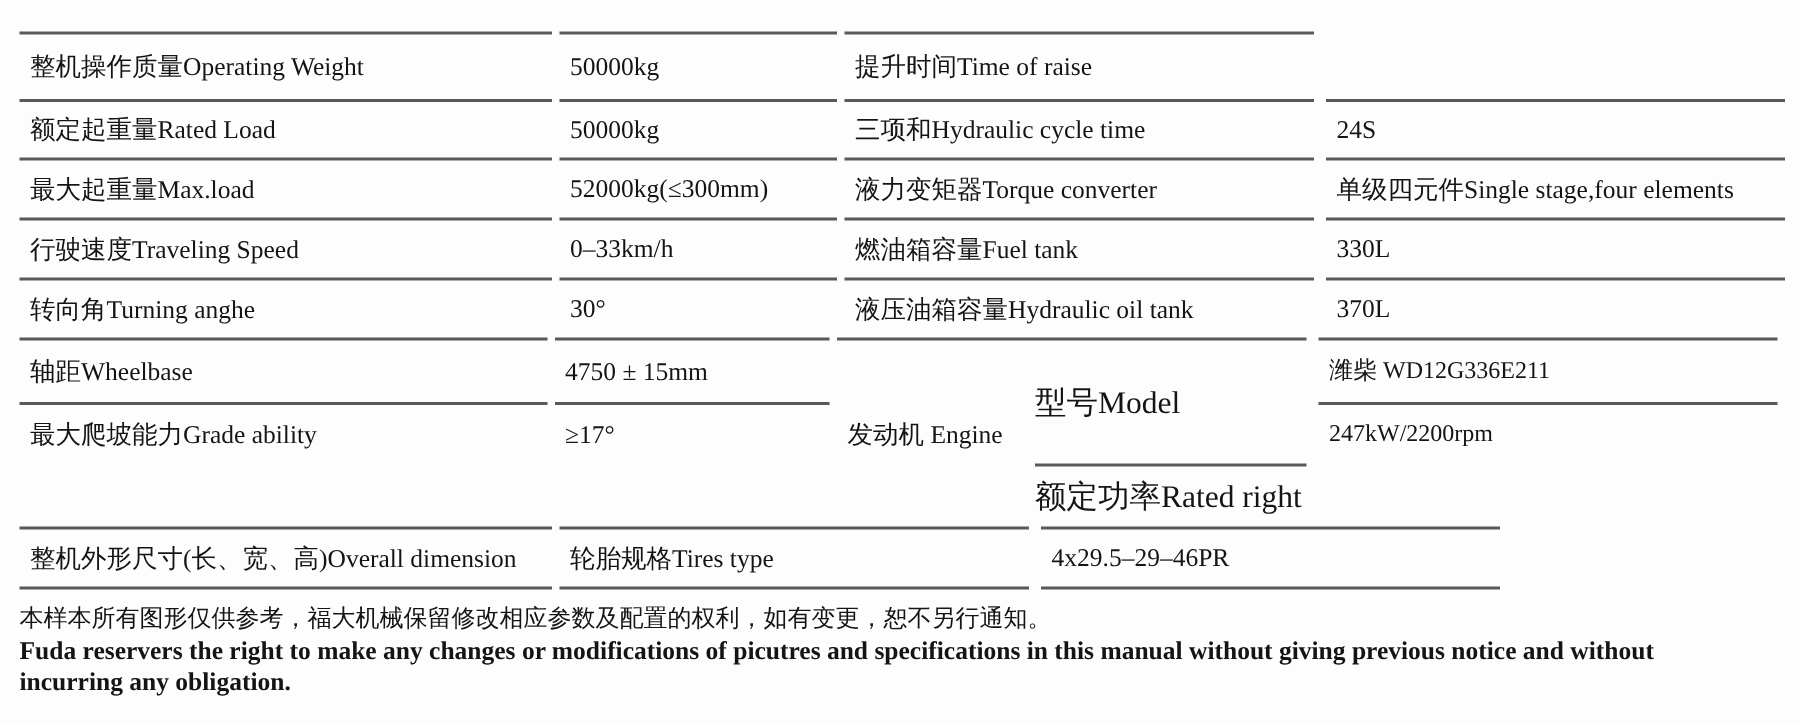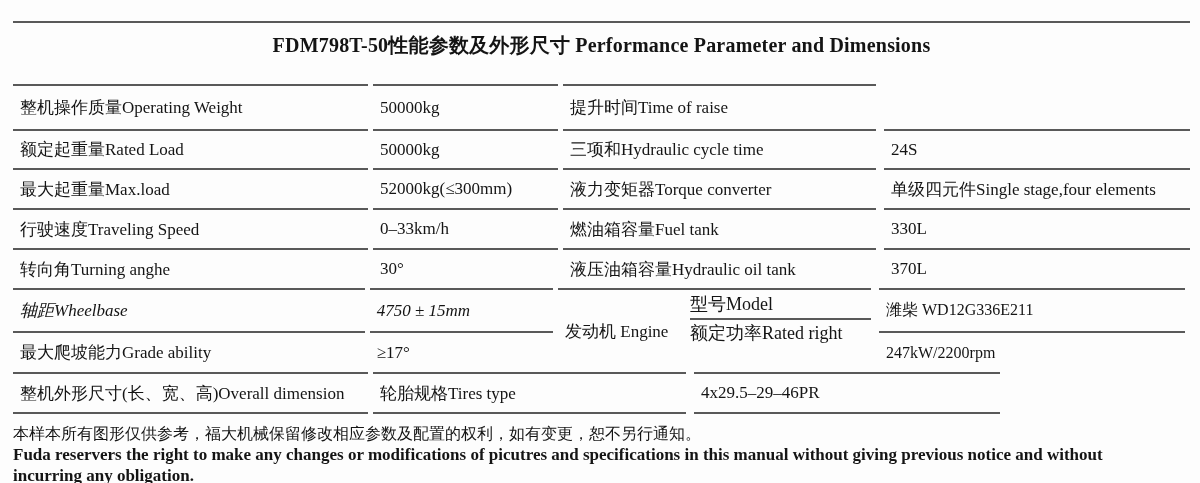--- a/index.html
+++ b/index.html
@@ -25,61 +25,60 @@
     display: flex; align-items: center;
     font-size: 17px; padding-left: 7px;
     white-space: nowrap; overflow: hidden;
   }
   .c1 { width: 355px; margin-right: 5px; }
   .c2 { width: 185px; margin-right: 5px; }
   .c3 { width: 313px; margin-right: 8px; }
   .c4 { width: 306px; }
 
   .h45 { height: 45px; margin-top: 16px; } .h39 { height: 39px; } .h40 { height: 40px; }
-  .h42 { height: 42px; } .h43 { height: 43px; font-style: italic; } .h41 { height: 41px; }
+  .h42 { height: 42px; } .h43 { height: 43px; } .h41 { height: 41px; }
 
   .row-last .cell { border-bottom: 2px solid #595959; }
 
   
   .eng { display: flex; }
   .eng-left { width: 540px; margin-right: 5px; }
   .eng-left .c2 { margin-right: 0; }
   .eng-right { width: 632px; display: flex; }
   .eng-rl {
     width: 313px; margin-right: 8px;
     border-top: 2px solid #595959;
     display: flex;
   }
   .engine-label {
     width: 132px; display: flex; align-items: center;
     padding-left: 7px; font-size: 17px; white-space: nowrap;
   }
   .eng-subs { width: 181px; display: flex; flex-direction: column; }
   .eng-sub {
-    height: 28px; display: flex; align-items: center;
-    font-size: 18px; white-space: nowrap;
+    height: 42px; display: flex; align-items: center;
+    font-size: 21px; white-space: nowrap; margin-top: 20px;
   }
   .eng-sub.second { border-top: 2px solid #595959; }
   .eng-rv { width: 306px; border-top: 2px solid #595959; display: flex; flex-direction: column; }
   .eng-val {
     height: 41px; display: flex; align-items: center;
     padding-left: 7px; font-size: 16px; white-space: nowrap;
   }
   .eng-val.second { border-top: 2px solid #595959; }
 
   .footer { margin: 9px 10px 0 13px; width: 1177px; }
   .footer-cn { font-size: 16px; line-height: 21px; }
   .footer-en { font-size: 17px; line-height: 21px; font-weight: bold; }
 </style>
 </head>
 <body>
 
 <div class="spec-table">
 
-  <div class="title-row">FDM798T-50性能参数及外形尺寸 Performance Parameter and Dimensions</div>
 
   <div class="row h45">
     <div class="cell c1">整机操作质量Operating Weight</div>
     <div class="cell c2">50000kg</div>
     <div class="cell c3">提升时间Time of raise</div>
   </div>
 
   <div class="row h39">
     <div class="cell c1">额定起重量Rated Load</div>
     <div class="cell c2">50000kg</div>

